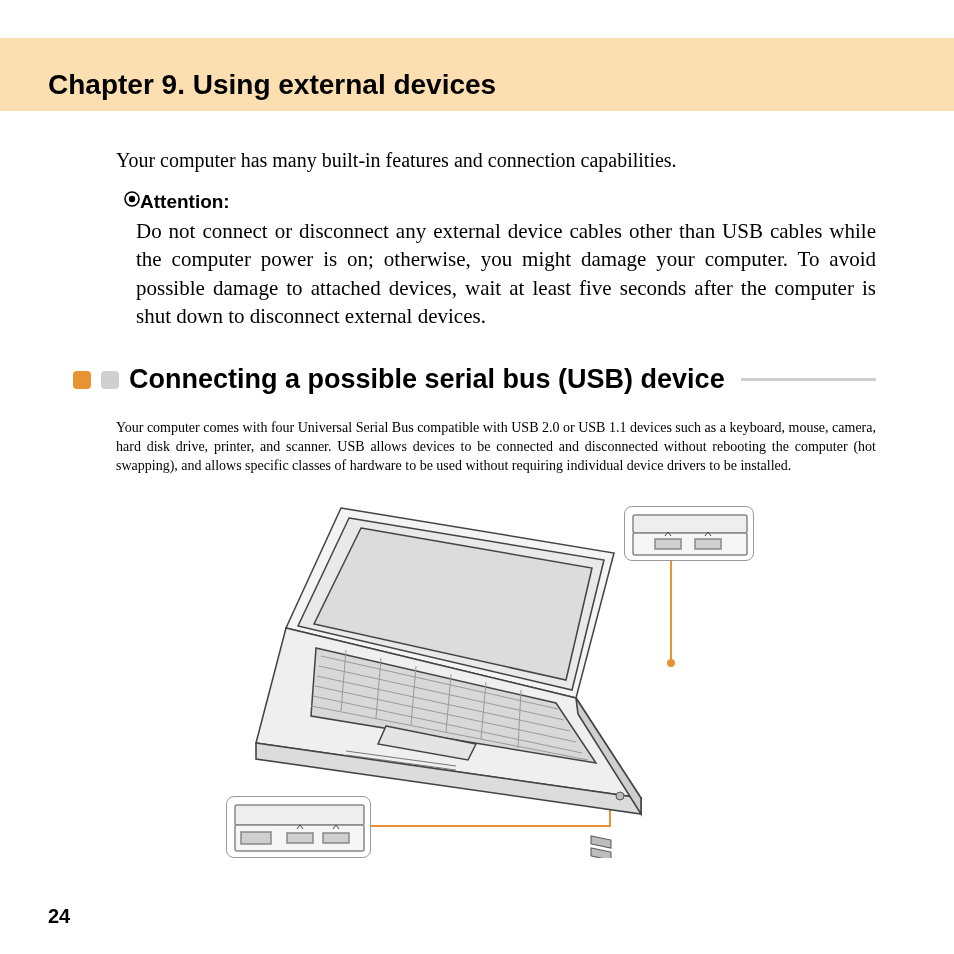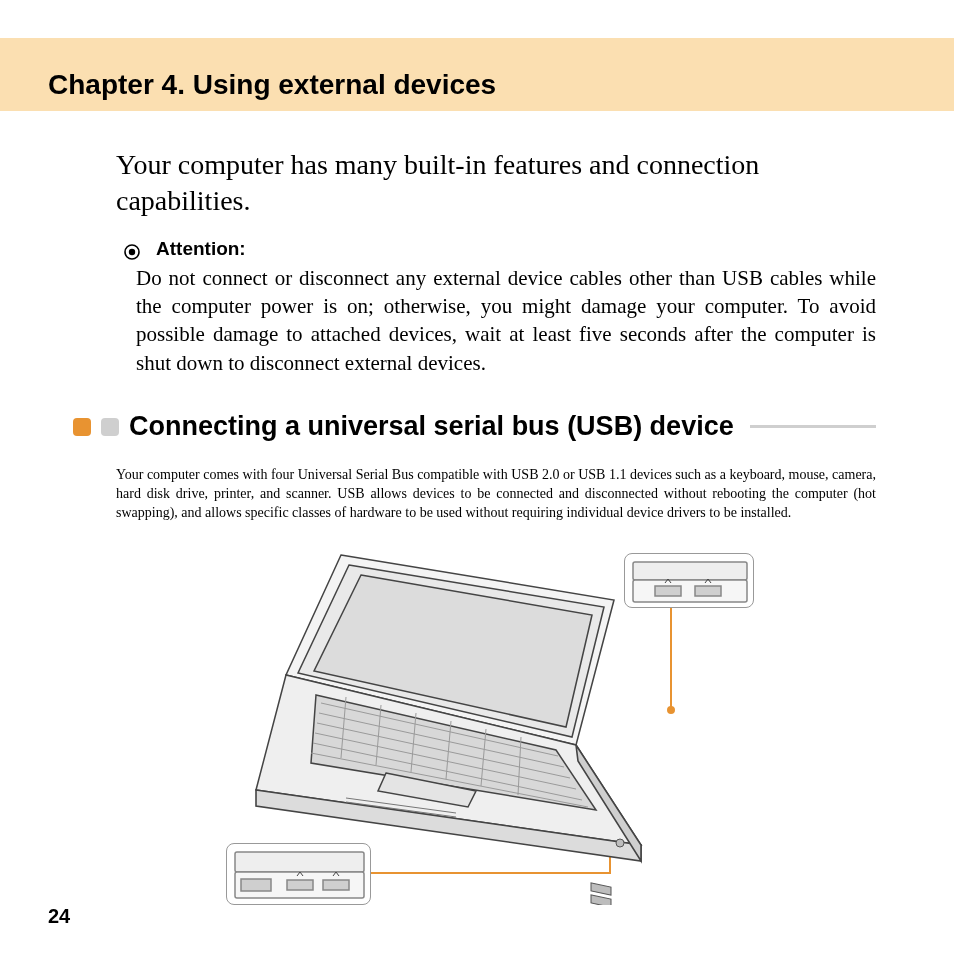--- a/index.html
+++ b/index.html
@@ -30,28 +30,28 @@
     font-size: 28px;
     padding-bottom: 10px;
     color: #000;
   }
   .body-area {
     padding-left: 68px;
     padding-right: 30px;
     padding-top: 36px;
   }
   .intro {
-    font-size: 28px;
+    font-size: 20px;
     line-height: 1.3;
     margin-bottom: 18px;
   }
   .attention-line {
     display: flex;
-    align-items: flex-end;
-    gap: 16px;
+    align-items: flex-start;
+    gap: 0;
     margin-bottom: 4px;
     padding-left: 8px;
   }
   .attention-icon {
     width: 16px; height: 16px;
     flex: 0 0 auto;
   }
   .attention-label {
     font-family: Arial, Helvetica, sans-serif;
     font-weight: 700;
@@ -118,21 +118,21 @@
     border-radius: 8px;
     background: #fff;
   }
 </style>
 </head>
 <body>
 
 <div class="page">
 
   <div class="chapter-banner">
-    <div class="chapter-title">Chapter 4. Using external devices</div>
+    <div class="chapter-title">Chapter 9. Using external devices</div>
   </div>
 
   <div class="body-area">
 
     <p class="intro">Your computer has many built-in features and connection capabilities.</p>
 
     <div class="attention-line">
       <span class="attention-icon">
         <svg viewBox="0 0 16 16" width="16" height="16">
           <circle cx="8" cy="8" r="7" fill="none" stroke="#000" stroke-width="1.6"></circle>
@@ -140,21 +140,21 @@
         </svg>
       </span>
       <span class="attention-label">Attention:</span>
     </div>
 
     <p class="attn-text">Do not connect or disconnect any external device cables other than USB cables while the computer power is on; otherwise, you might damage your computer. To avoid possible damage to attached devices, wait at least five seconds after the computer is shut down to disconnect external devices.</p>
 
     <div class="section-row">
       <span class="sq sq-o"></span>
       <span class="sq sq-g"></span>
-      <span class="section-title">Connecting a universal serial bus (USB) device</span>
+      <span class="section-title">Connecting a possible serial bus (USB) device</span>
       <span class="section-rule"></span>
     </div>
 
     <p class="sect-text">Your computer comes with four Universal Serial Bus compatible with USB 2.0 or USB 1.1 devices such as a keyboard, mouse, camera, hard disk drive, printer, and scanner. USB allows devices to be connected and disconnected without rebooting the computer (hot swapping), and allows specific classes of hardware to be used without requiring individual device drivers to be installed.</p>
 
     <div class="figure">
       <svg viewBox="0 0 600 360" width="600" height="360">
 
         <g stroke="#e89331" stroke-width="2" fill="none">
           <polyline points="475,165 475,58"></polyline>

